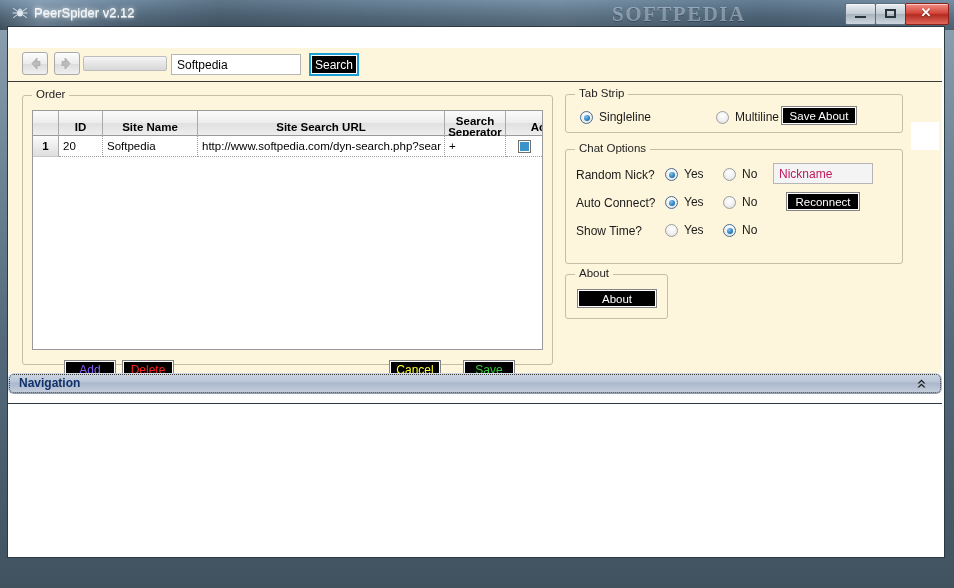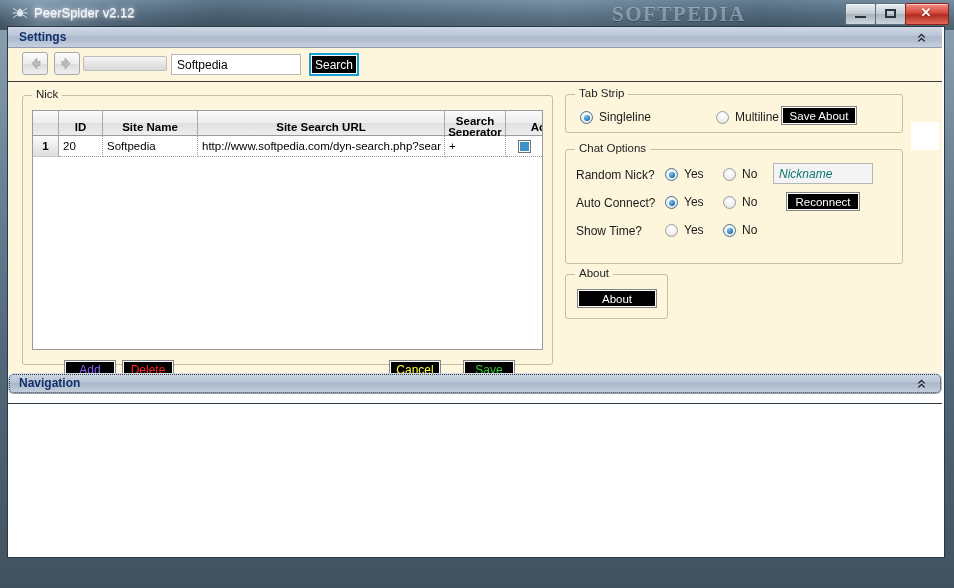--- a/index.html
+++ b/index.html
@@ -195,21 +195,21 @@
   }
   .radio-text{position:absolute;font-size:12px;color:#1a1a1a;white-space:nowrap;}
 
   .txtfield{
     position:absolute;background:#ffffff;
     border:1px solid #b6b6b6;box-sizing:border-box;
     font-size:12px;color:#000;
     display:flex;align-items:center;padding-left:5px;
     font-family:"Liberation Sans",sans-serif;
   }
-  .txtfield.disabled{background:#f4f4f4;color:#0f766e;font-style:italic;}
+  .txtfield.disabled{background:#f4f4f4;color:#be185d;}
 
   #white-square{
     position:absolute;left:903px;top:74px;width:28px;height:28px;
     background:#ffffff;
   }
 
   
   #nav-body{
     position:absolute;left:0;top:21px;width:934px;height:34px;
     background:#fdf6dd;
@@ -265,34 +265,25 @@
     <div class="winbtn" id="btn-max">
       <span class="glyph-max"></span>
     </div>
     <div class="winbtn" id="btn-close">
       <span class="glyph-close">✕</span>
     </div>
   </div>
 
   <div id="client">
 
-    <div class="panel-header" style="top:0;">
-      <span class="ph-label">Settings</span>
-      <span class="chev">
-        <svg width="13" height="13" viewBox="0 0 13 13">
-          <path d="M2.5 6.5 L6.5 2.5 L10.5 6.5 L8.8 6.5 L6.5 4.2 L4.2 6.5 Z" fill="#1a1a1a"></path>
-          <path d="M2.5 10.5 L6.5 6.5 L10.5 10.5 L8.8 10.5 L6.5 8.2 L4.2 10.5 Z" fill="#1a1a1a"></path>
-        </svg>
-      </span>
-    </div>
 
     <div id="settings-body">
 
       <div class="groupbox" style="left:14px;top:47px;width:531px;height:270px;">
-        <span class="gb-title">Nick</span>
+        <span class="gb-title">Order</span>
 
         <div id="grid">
           <div id="grid-head">
             <div class="gh-cell" style="left:0;width:26px;"></div>
             <div class="gh-cell" style="left:26px;width:44px;">ID</div>
             <div class="gh-cell" style="left:70px;width:95px;">Site Name</div>
             <div class="gh-cell" style="left:165px;width:247px;">Site Search URL</div>
             <div class="gh-cell" style="left:412px;width:61px;">Search Seperator</div>
             <div class="gh-cell" style="left:473px;width:36px;border-right:none;margin-left:24px;">Active</div>
           </div>

